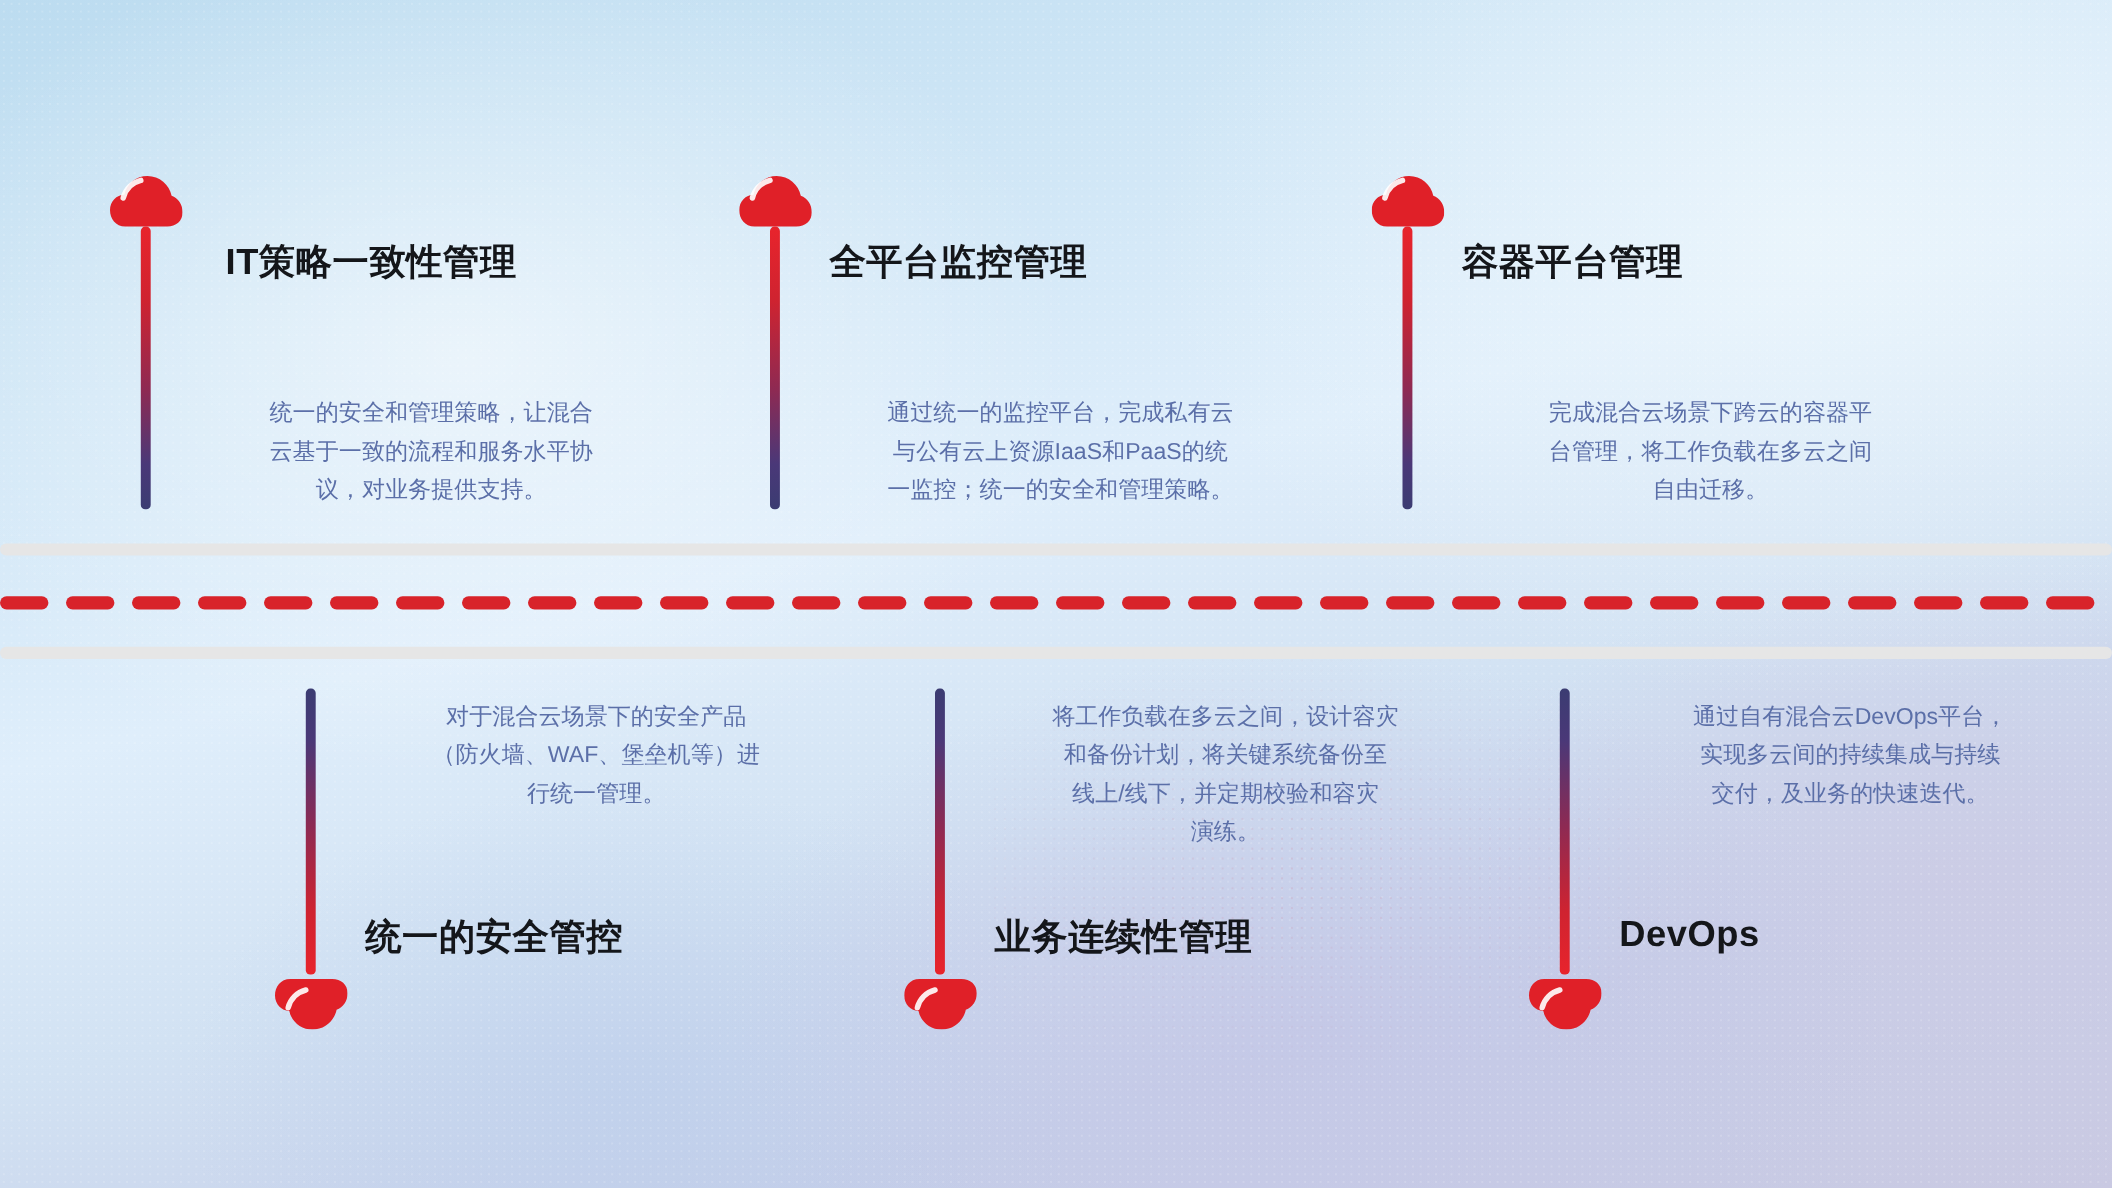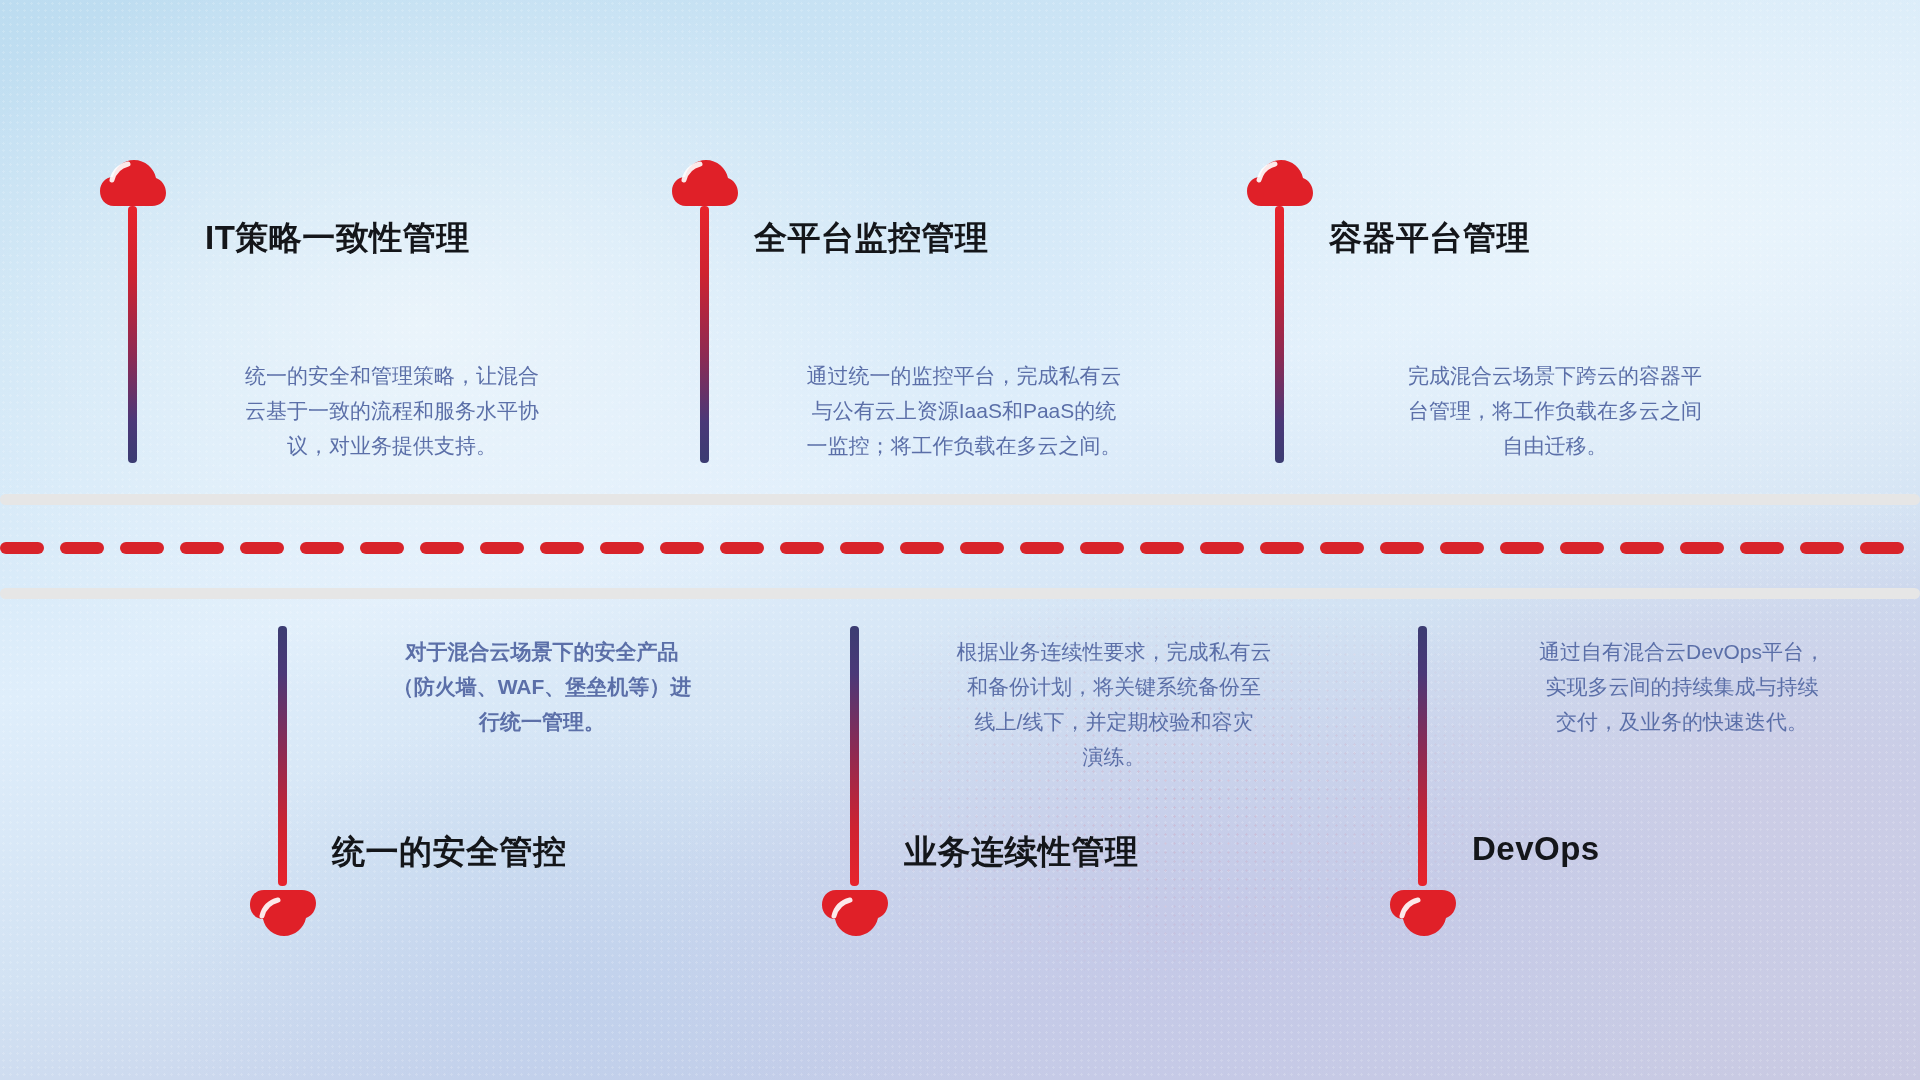--- a/index.html
+++ b/index.html
@@ -145,21 +145,21 @@
       <svg viewBox="0 0 66 48" xmlns="http://www.w3.org/2000/svg">
         <path d="M14 46 C5 46 0 39 0 31 C0 23 6 17 13 17 C15 7 24 0 34 0 C45 0 54 8 56 18 C62 20 66 26 66 33 C66 41 60 46 52 46 Z" fill="#e02028"></path>
         <path d="M12 20 C14 12 20 6 28 4" stroke="#ffffff" stroke-width="5" stroke-linecap="round" fill="none" opacity="0.9"></path>
       </svg>
     </div>
     <div class="stem down" style="left:28px; top:206px; height:257px;"></div>
     <div class="heading" style="left:82px; top:216px;">全平台监控管理</div>
     <div class="body-text" style="left:82px; top:358px;">
       <span class="ln">通过统一的监控平台，完成私有云</span>
       <span class="ln">与公有云上资源IaaS和PaaS的统</span>
-      <span class="ln">一监控；将工作负载在多云之间。</span>
+      <span class="ln">一监控；统一的安全和管理策略。</span>
     </div>
   </div>
 
   <div class="col" style="left:1247px; top:0;">
     <div class="cloud" style="left:0px; top:160px;">
       <svg viewBox="0 0 66 48" xmlns="http://www.w3.org/2000/svg">
         <path d="M14 46 C5 46 0 39 0 31 C0 23 6 17 13 17 C15 7 24 0 34 0 C45 0 54 8 56 18 C62 20 66 26 66 33 C66 41 60 46 52 46 Z" fill="#e02028"></path>
         <path d="M12 20 C14 12 20 6 28 4" stroke="#ffffff" stroke-width="5" stroke-linecap="round" fill="none" opacity="0.9"></path>
       </svg>
     </div>
@@ -212,40 +212,40 @@
   <div class="col" style="left:250px; top:0;">
     <div class="stem up" style="left:28px; top:626px; height:260px;"></div>
     <div class="cloud" style="left:0px; top:888px;">
       <svg viewBox="0 0 66 48" xmlns="http://www.w3.org/2000/svg">
         <g transform="translate(0,48) scale(1,-1)">
           <path d="M14 46 C5 46 0 39 0 31 C0 23 6 17 13 17 C15 7 24 0 34 0 C45 0 54 8 56 18 C62 20 66 26 66 33 C66 41 60 46 52 46 Z" fill="#e02028"></path>
         </g>
         <path d="M12 28 C14 20 20 14 28 12" stroke="#ffffff" stroke-width="5" stroke-linecap="round" fill="none" opacity="0.9"></path>
       </svg>
     </div>
-    <div class="body-text" style="left:82px; top:634px;font-weight:bold;">
+    <div class="body-text" style="left:82px; top:634px;">
       <span class="ln">对于混合云场景下的安全产品</span>
       <span class="ln">（防火墙、WAF、堡垒机等）进</span>
       <span class="ln">行统一管理。</span>
     </div>
     <div class="heading" style="left:82px; top:830px;">统一的安全管控</div>
   </div>
 
   <div class="col" style="left:822px; top:0;">
     <div class="stem up" style="left:28px; top:626px; height:260px;"></div>
     <div class="cloud" style="left:0px; top:888px;">
       <svg viewBox="0 0 66 48" xmlns="http://www.w3.org/2000/svg">
         <g transform="translate(0,48) scale(1,-1)">
           <path d="M14 46 C5 46 0 39 0 31 C0 23 6 17 13 17 C15 7 24 0 34 0 C45 0 54 8 56 18 C62 20 66 26 66 33 C66 41 60 46 52 46 Z" fill="#e02028"></path>
         </g>
         <path d="M12 28 C14 20 20 14 28 12" stroke="#ffffff" stroke-width="5" stroke-linecap="round" fill="none" opacity="0.9"></path>
       </svg>
     </div>
     <div class="body-text" style="left:82px; top:634px;">
-      <span class="ln">根据业务连续性要求，完成私有云</span>
+      <span class="ln">将工作负载在多云之间，设计容灾</span>
       <span class="ln">和备份计划，将关键系统备份至</span>
       <span class="ln">线上/线下，并定期校验和容灾</span>
       <span class="ln">演练。</span>
     </div>
     <div class="heading" style="left:82px; top:830px;">业务连续性管理</div>
   </div>
 
   <div class="col" style="left:1390px; top:0;">
     <div class="stem up" style="left:28px; top:626px; height:260px;"></div>
     <div class="cloud" style="left:0px; top:888px;">

